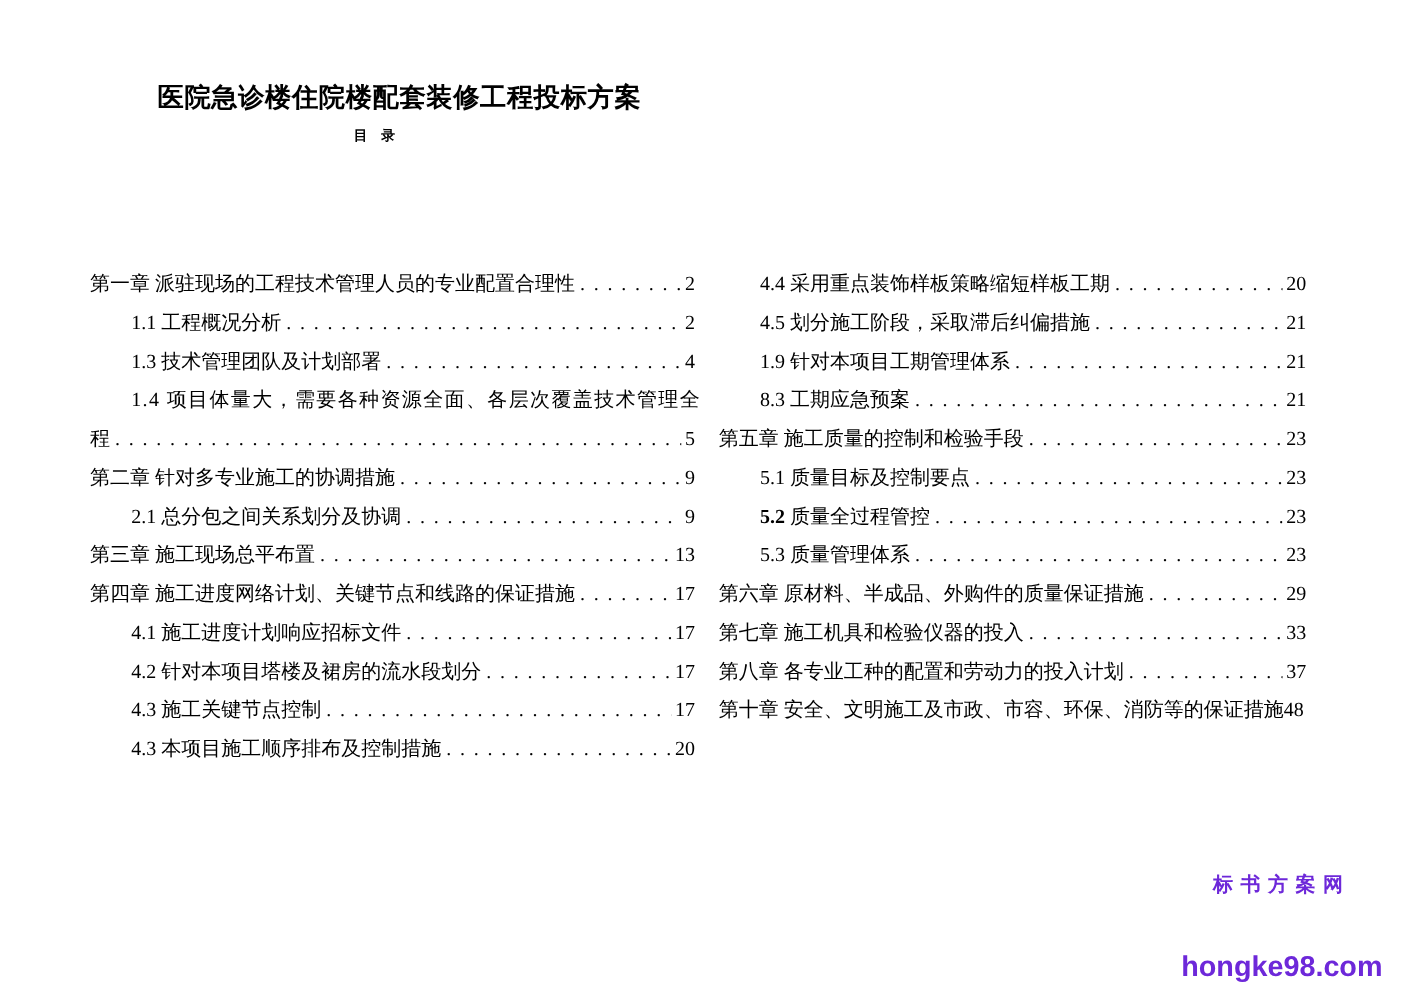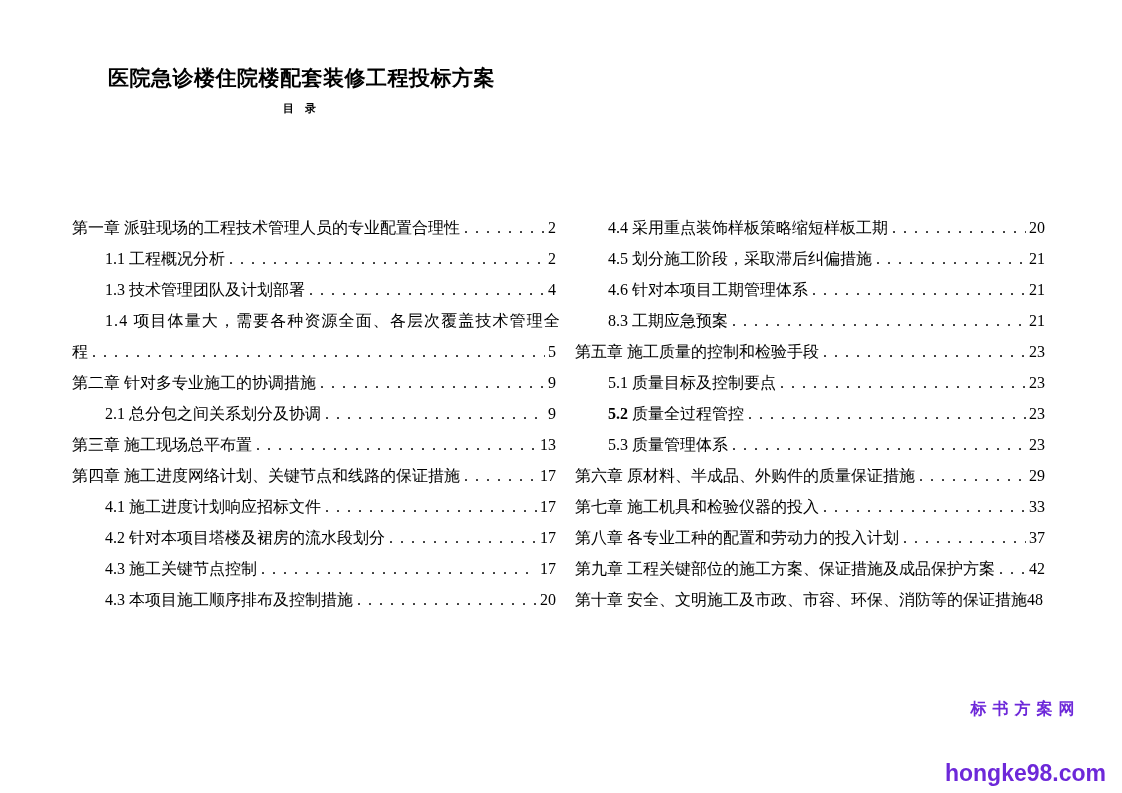--- a/index.html
+++ b/index.html
@@ -10,21 +10,21 @@
   body {
     width: 1122px;
     height: 793px;
     position: relative;
     overflow: hidden;
     font-family: "Liberation Serif", "DejaVu Serif", serif;
     color: #000000;
   }
   .doc-title {
     position: absolute;
-    left: 108px;
+    left: 126px;
     top: 64px;
     font-size: 21px;
     font-weight: bold;
     letter-spacing: 0.5px;
     white-space: nowrap;
   }
   .toc-heading {
     position: absolute;
     left: 283px;
     top: 101px;
@@ -162,21 +162,21 @@
       <span class="toc-text">4.4 采用重点装饰样板策略缩短样板工期</span>
       <span class="dot-leader"></span>
       <span class="page-num">20</span>
     </div>
     <div class="toc-line indent">
       <span class="toc-text">4.5 划分施工阶段，采取滞后纠偏措施</span>
       <span class="dot-leader"></span>
       <span class="page-num">21</span>
     </div>
     <div class="toc-line indent">
-      <span class="toc-text">4.6 针对本项目工期管理体系</span>
+      <span class="toc-text">1.9 针对本项目工期管理体系</span>
       <span class="dot-leader"></span>
       <span class="page-num">21</span>
     </div>
     <div class="toc-line indent">
       <span class="toc-text">8.3 工期应急预案</span>
       <span class="dot-leader"></span>
       <span class="page-num">21</span>
     </div>
     <div class="toc-line">
       <span class="toc-text">第五章 施工质量的控制和检验手段</span>
@@ -205,25 +205,20 @@
     </div>
     <div class="toc-line">
       <span class="toc-text">第七章 施工机具和检验仪器的投入</span>
       <span class="dot-leader"></span>
       <span class="page-num">33</span>
     </div>
     <div class="toc-line">
       <span class="toc-text">第八章 各专业工种的配置和劳动力的投入计划</span>
       <span class="dot-leader"></span>
       <span class="page-num">37</span>
-    </div>
-    <div class="toc-line">
-      <span class="toc-text">第九章 工程关键部位的施工方案、保证措施及成品保护方案</span>
-      <span class="dot-leader"></span>
-      <span class="page-num">42</span>
     </div>
     <div class="toc-line">
       <span class="toc-text">第十章 安全、文明施工及市政、市容、环保、消防等的保证措施</span>
       <span class="page-num">48</span>
     </div>
   </div>
 
 <div class="watermark">
   <div class="wm-site">标书方案网</div>
   <div class="wm-domain">hongke98.com</div>

